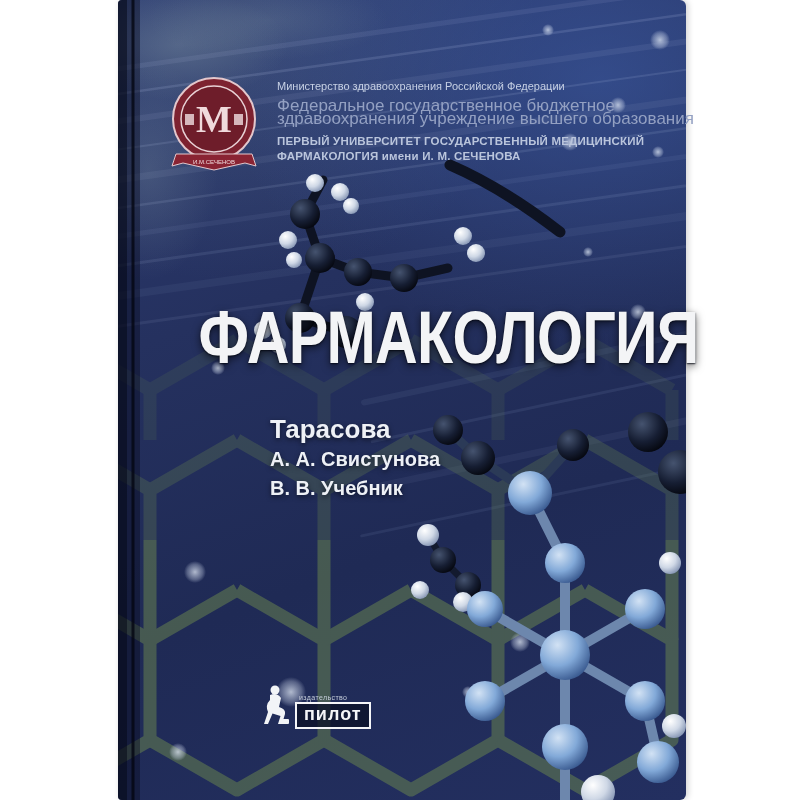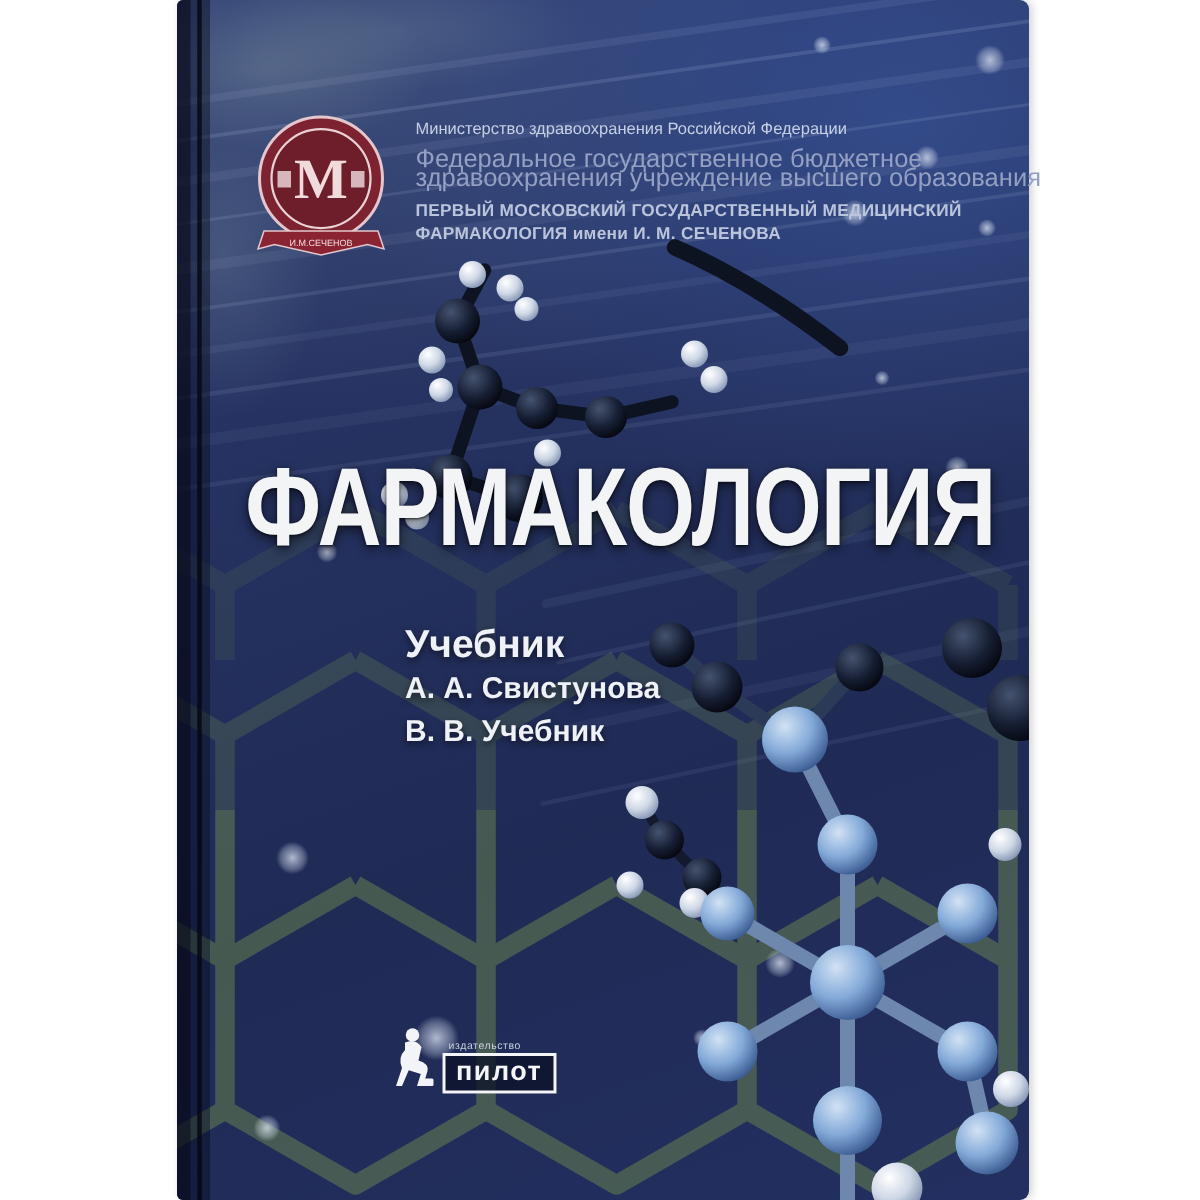--- a/index.html
+++ b/index.html
@@ -16,21 +16,21 @@
   }
   .bg-art{position:absolute;left:0;top:0;width:568px;height:800px;}
   
   .emblem{position:absolute;left:170px;top:74px;width:88px;height:106px;}
   .header-block{position:absolute;left:277px;top:80px;width:350px;color:#c3cde1;}
   .hl{white-space:nowrap;}
   .hl1{font-size:11px;color:#c6d0e4;margin-bottom:7px;}
   .hl2,.hl3{font-size:17px;color:#93a0c2;line-height:13px;}
   .hl4,.hl5{font-size:11.5px;color:#bac5dc;line-height:15px;font-weight:bold;letter-spacing:.2px;}
   .hl4{margin-top:9px;}
-  .title-wrap{position:absolute;left:101px;top:299px;width:452px;text-align:right;}
+  .title-wrap{position:absolute;left:136px;top:299px;width:452px;text-align:right;}
   .title{
     display:inline-block;font-size:74px;line-height:78px;font-weight:bold;
     transform:scaleX(.80);transform-origin:50% 50%;
     color:#f3f4f6;letter-spacing:-1px;
     text-shadow:0 3px 9px rgba(0,0,0,.6),0 1px 2px rgba(5,10,25,.8);
     white-space:nowrap;
   }
   .info-block{position:absolute;left:270px;top:414px;color:#eef1f6;}
   .subtitle{font-size:26px;font-weight:bold;text-shadow:0 2px 5px rgba(0,0,0,.55);}
   .edited{margin-top:31px;font-size:21px;font-weight:bold;text-shadow:0 2px 5px rgba(0,0,0,.55);}
@@ -242,30 +242,30 @@
       <text x="44" y="58" text-anchor="middle" font-family="Liberation Serif, serif" font-size="38" font-weight="bold" fill="#f0dadc">М</text>
       <path d="M6 80 L82 80 L86 92 L75 89 L44 96 L13 89 L2 92 Z" fill="#8a2433" stroke="#e3c7cc" stroke-width="1"></path>
       <text x="44" y="90" text-anchor="middle" font-size="6" fill="#f0dadc">И.М.СЕЧЕНОВ</text>
     </svg>
   </div>
 
   <div class="header-block">
     <div class="hl hl1">Министерство здравоохранения Российской Федерации</div>
     <div class="hl hl2">Федеральное государственное бюджетное</div>
     <div class="hl hl3">здравоохранения учреждение высшего образования</div>
-    <div class="hl hl4">ПЕРВЫЙ МОСКОВСКИЙ ГОСУДАРСТВЕННЫЙ МЕДИЦИНСКИЙ</div>
+    <div class="hl hl4">ПЕРВЫЙ УНИВЕРСИТЕТ ГОСУДАРСТВЕННЫЙ МЕДИЦИНСКИЙ</div>
     <div class="hl hl5">ФАРМАКОЛОГИЯ имени И. М. СЕЧЕНОВА</div>
   </div>
 
   <div class="title-wrap">
     <span class="title">ФАРМАКОЛОГИЯ</span>
   </div>
 
   <div class="info-block">
-    <div class="subtitle">Учебник</div>
+    <div class="subtitle">Тарасова</div>
     <div class="editor">А. А. Свистунова</div>
     <div class="editor">В. В. Учебник</div>
   </div>
 
   <div class="pub">
     <svg class="pub-person" viewBox="0 0 30 44">
       <g fill="#f2f4f7">
         <circle cx="14" cy="5" r="4.5"></circle>
         <path d="M9 10 q7 -3 11 3 l-2 9 q7 2 6 7 l-3 10 h-4 l2.5 -8 -8 -2.5 -4.5 10.5 h-4 l4 -12 q-3 -7 2 -12 z"></path>
         <rect x="20" y="34" width="8" height="5" rx="1"></rect>

